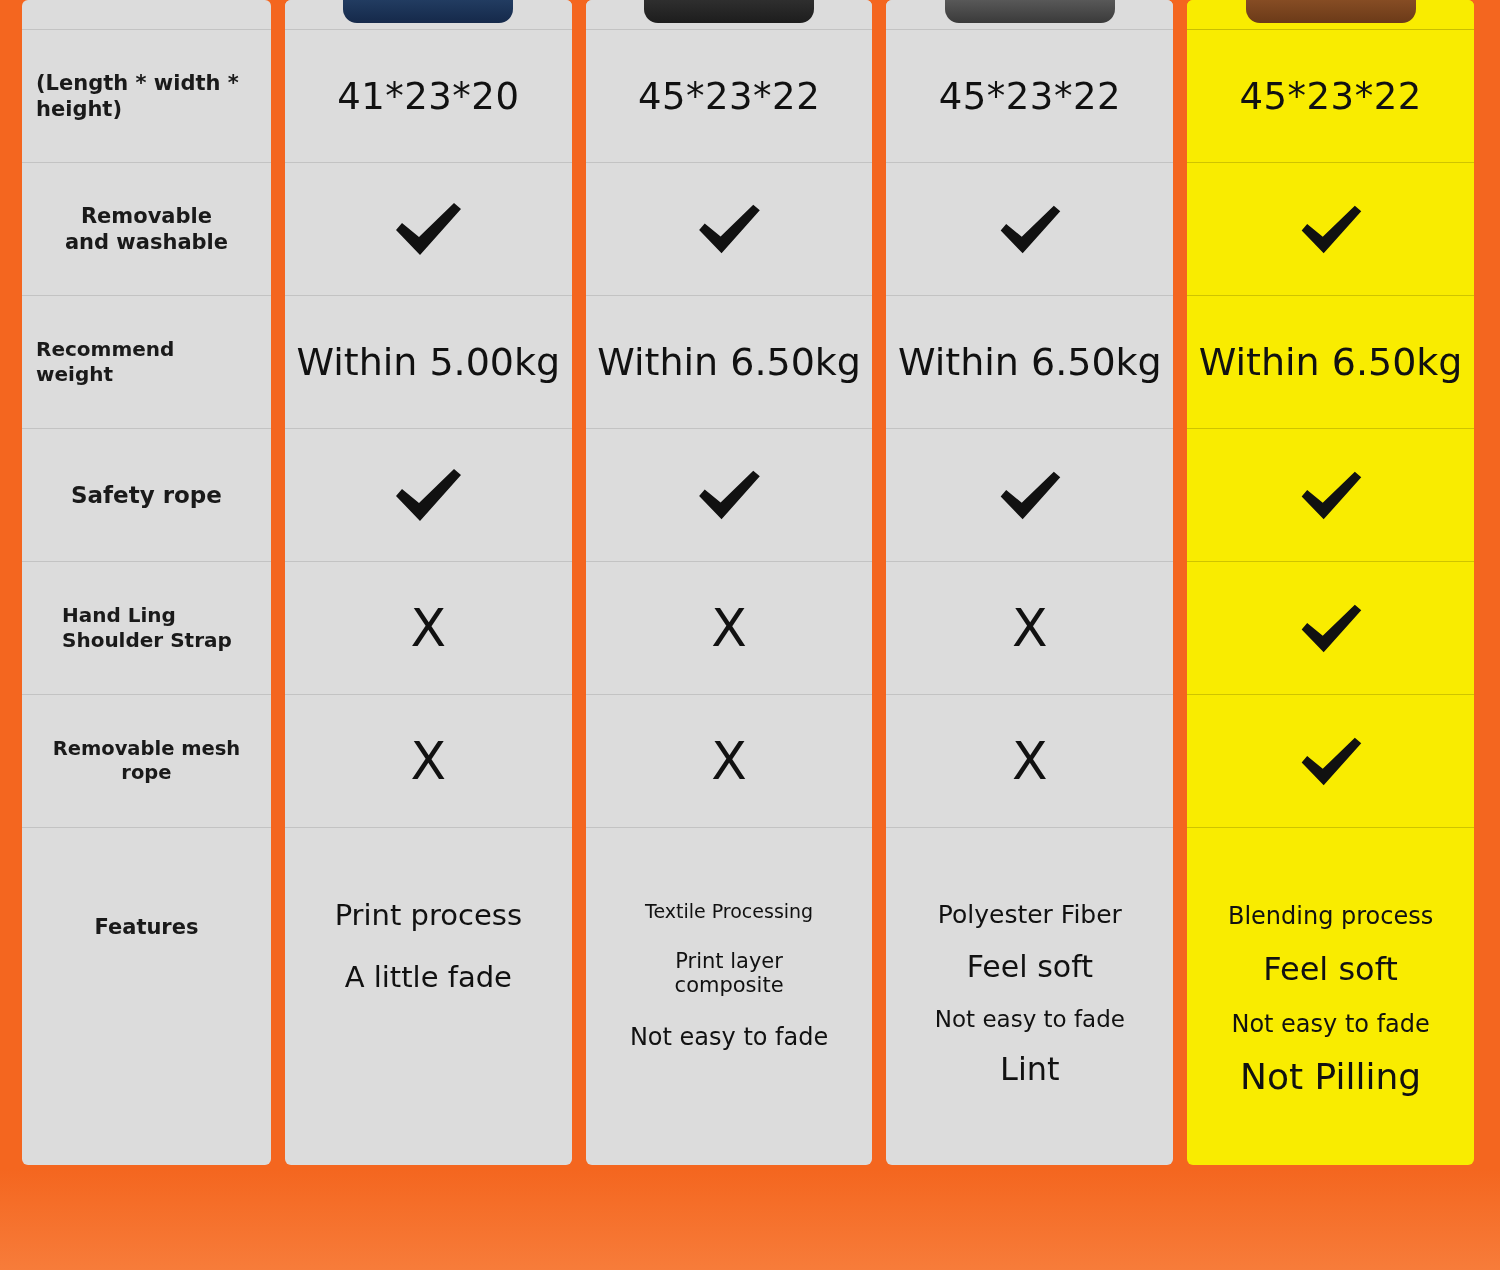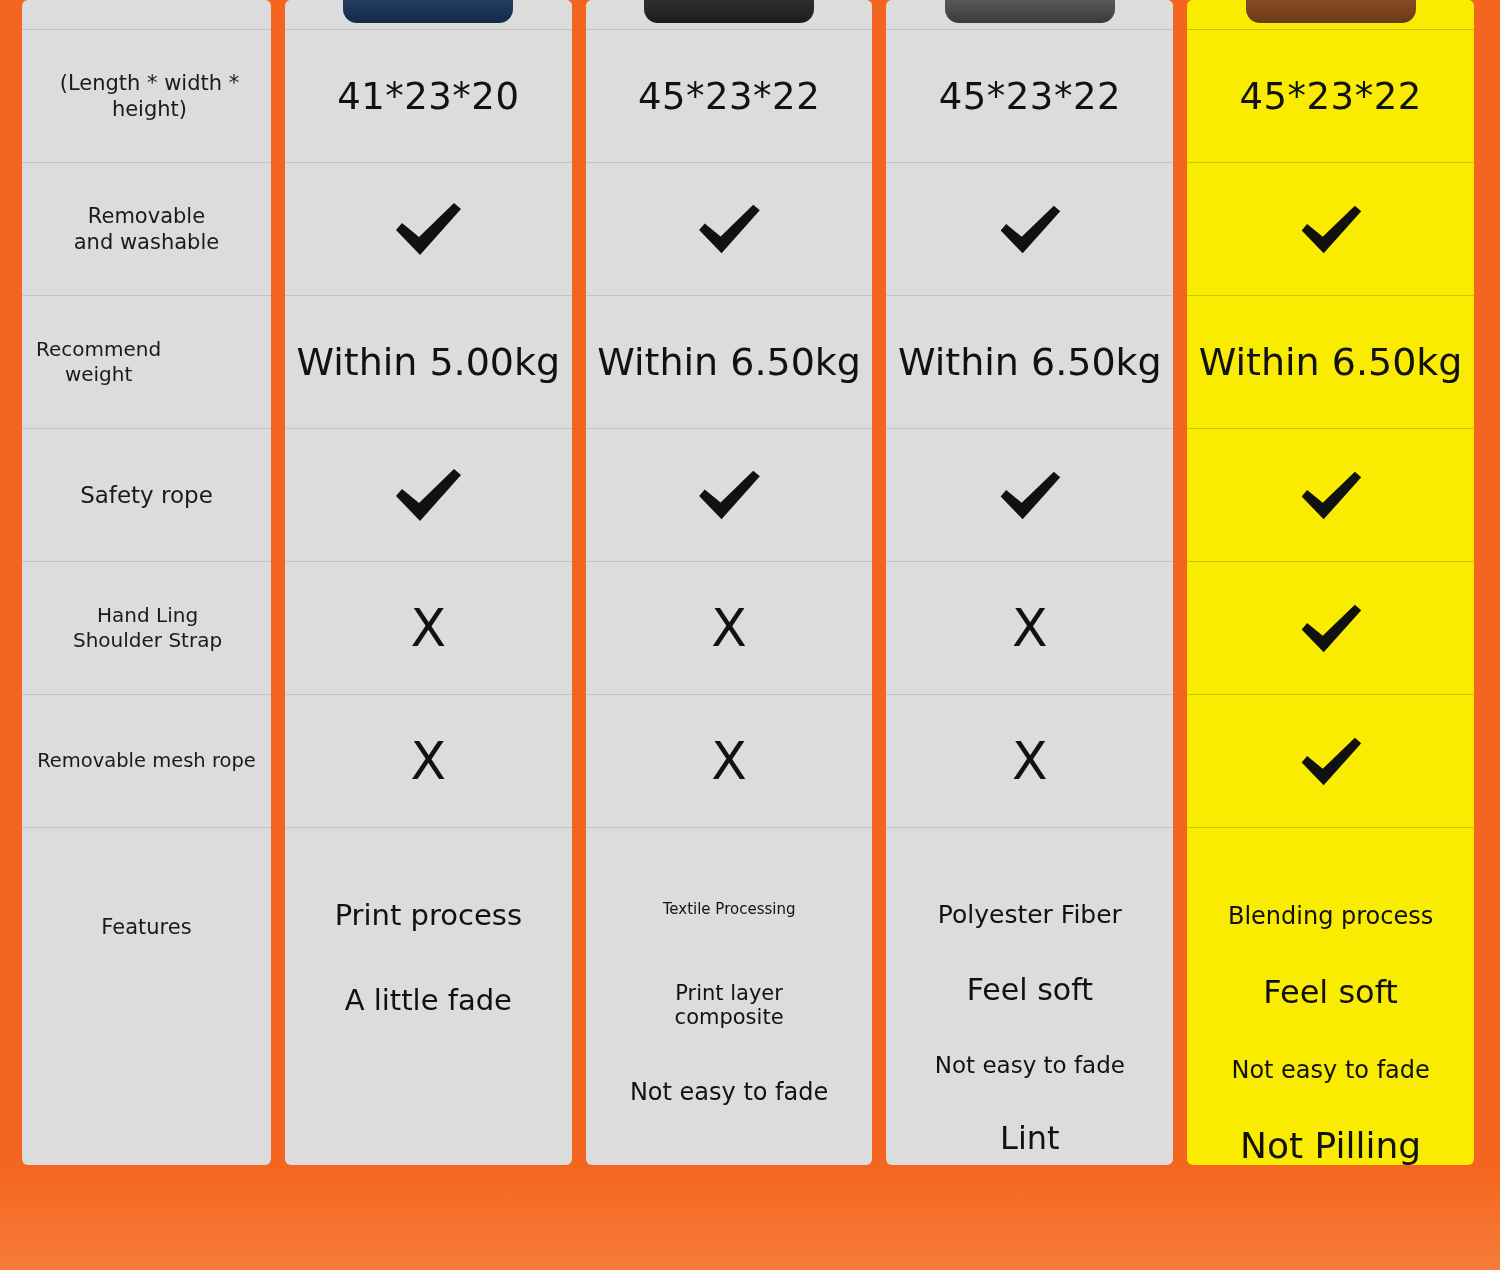--- a/index.html
+++ b/index.html
@@ -69,22 +69,21 @@
   .r-weight   { height: 133px; }
   .r-rope     { height: 133px; }
   .r-strap    { height: 133px; }
   .r-mesh     { height: 133px; }
   .r-features { height: 337px; align-items: flex-start; padding-top: 0; }
 
   .label {
     font-size: 21px;
     line-height: 1.25;
     color: #1a1a1a;
-    font-weight: 400;
-    text-align: center;
+    font-weight: 700;
   }
   .label.small { font-size: 20px; }
   .label.tight { font-size: 19.5px; }
 
   .dim {
     font-size: 37px;
     font-weight: 400;
     letter-spacing: 0.5px;
     color: #111;
   }
@@ -106,21 +105,20 @@
   }
 
   .features-box {
     width: 100%;
     height: 100%;
     display: flex;
     flex-direction: column;
     align-items: center;
     justify-content: flex-start;
     box-sizing: border-box;
-    gap: 23px;
   }
   .feat {
     text-align: center;
     color: #111;
     width: 100%;
   }
 
   
   .imgstrip {
     width: 100%;
@@ -149,21 +147,21 @@
     justify-content: flex-start;
     padding-left: 14px;
     text-align: left;
   }
   .label-cell-center {
     justify-content: center;
     text-align: center;
   }
   .label-cell-leftish {
     justify-content: flex-start;
-    padding-left: 51px;
+    padding-left: 40px;
     text-align: left;
   }
 </style>
 </head>
 <body>
 
 <div class="sheet">
 
   <div class="table">
 
@@ -266,21 +264,21 @@
         </span>
       </div>
       <div class="cell r-strap">
         <span class="xmark">X</span>
       </div>
       <div class="cell r-mesh">
         <span class="xmark">X</span>
       </div>
       <div class="cell r-features">
         <div class="features-box" style="padding-top:72px">
-          <div class="feat" style="font-size:15px;margin-bottom:40px">Textile Processing</div>
+          <div class="feat" style="font-size:19px;margin-bottom:27px">Textile Processing</div>
           <div class="feat" style="font-size:21px;line-height:1.15;margin-bottom:26px;max-width:200px">Print layer composite</div>
           <div class="feat" style="font-size:24px">Not easy to fade</div>
         </div>
       </div>
     </div>
 
     <div class="col col-prod">
       <div class="cell r-img" style="padding:0;border-bottom:1px solid #c3c3c3">
         <div class="imgstrip">
             <div class="blob b3"></div>

